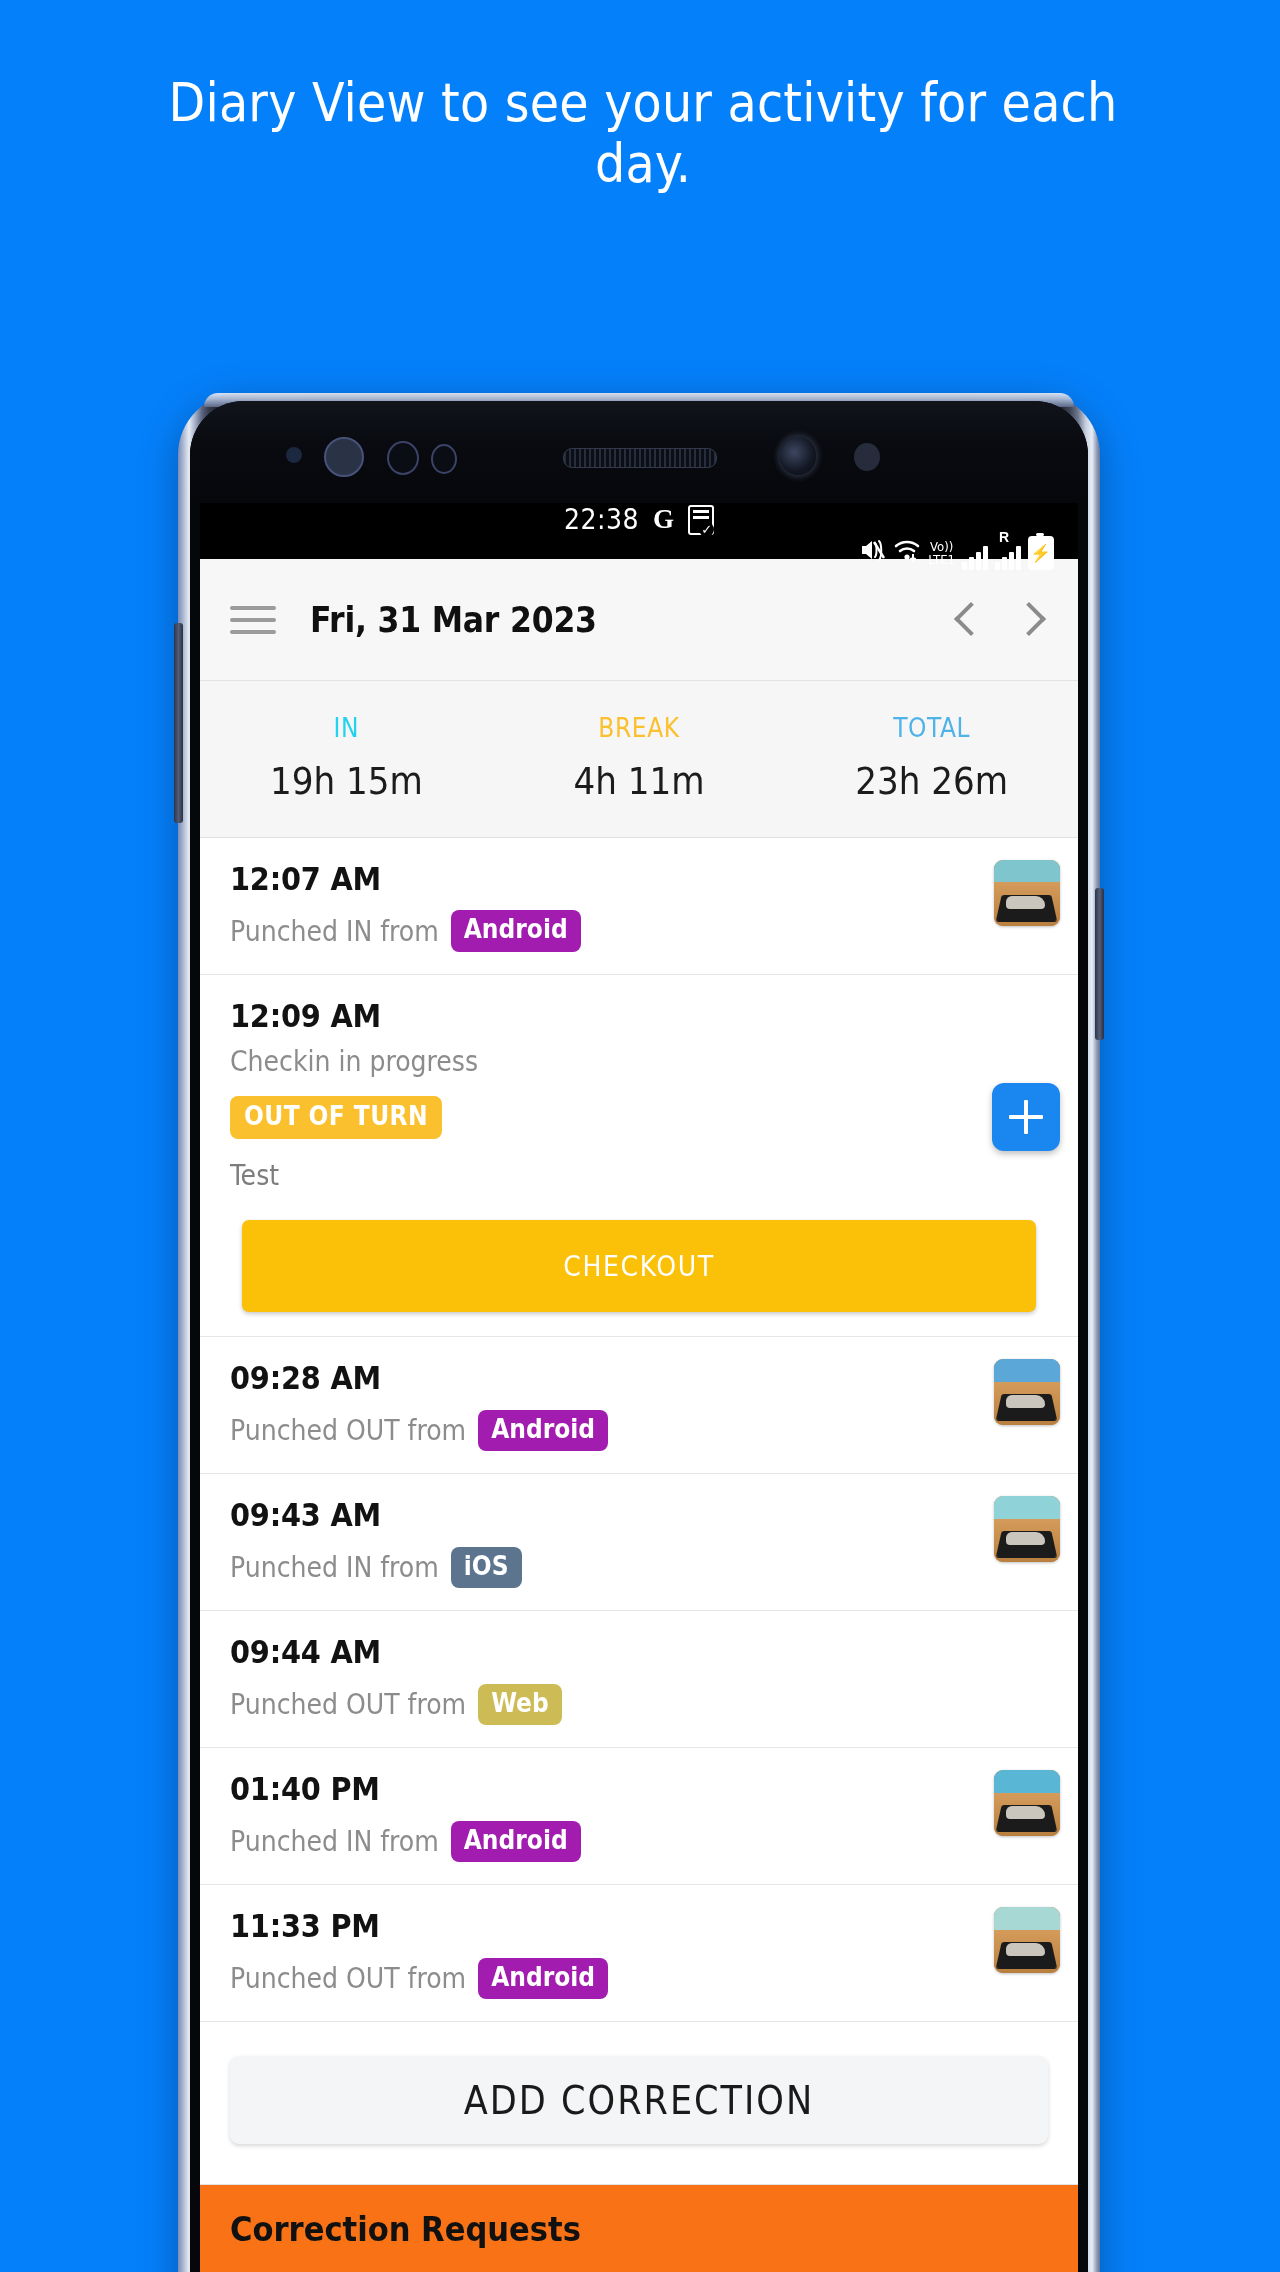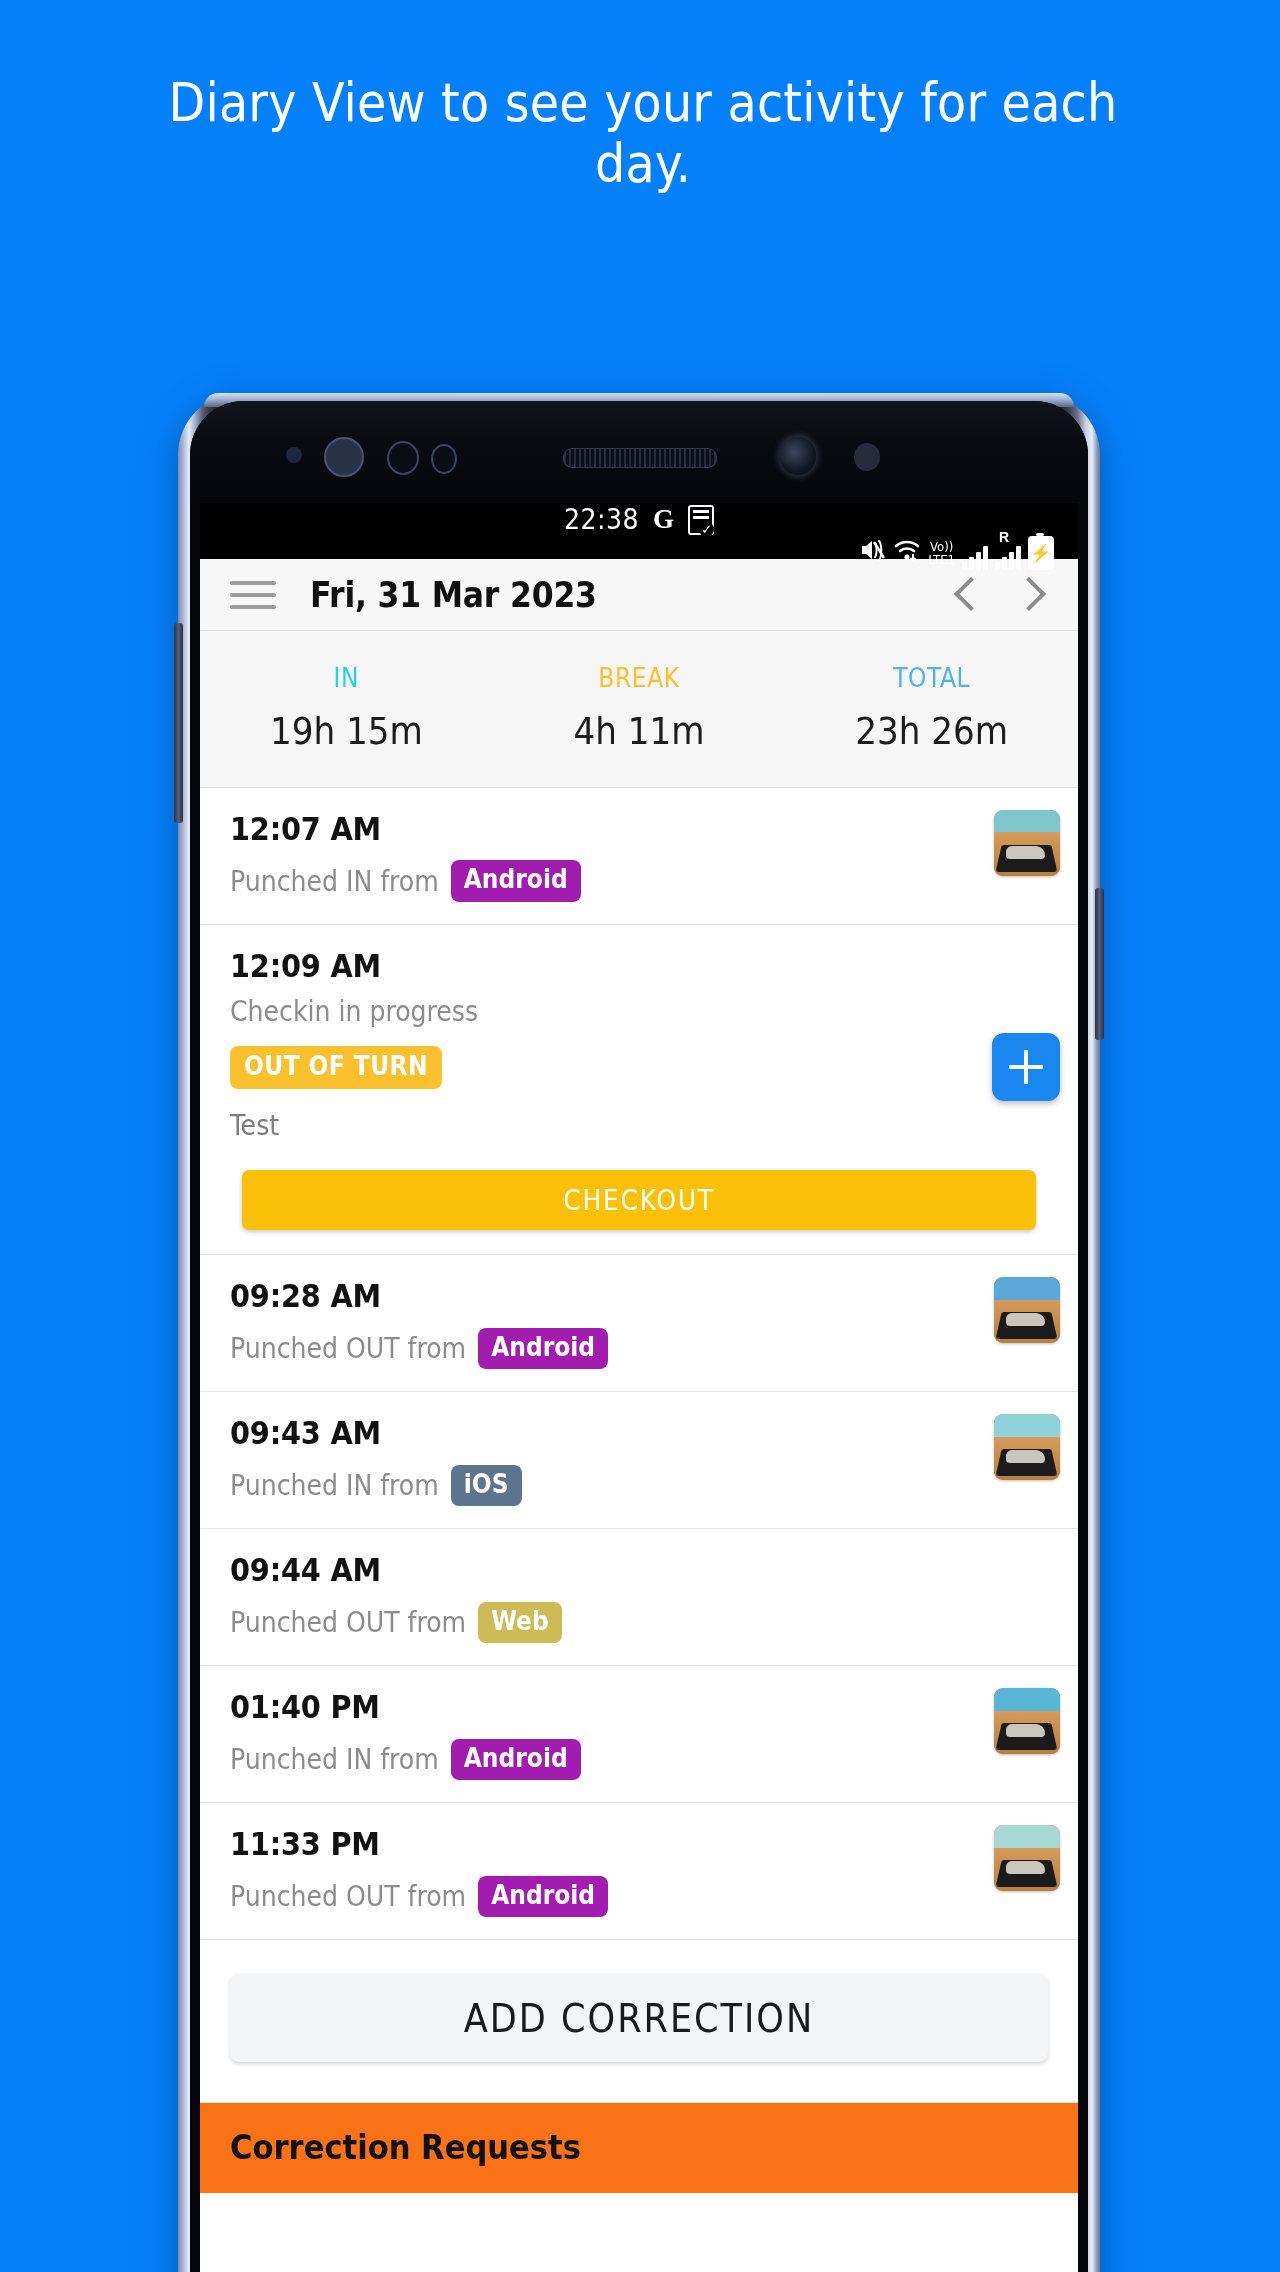--- a/index.html
+++ b/index.html
@@ -195,21 +195,21 @@
     background: #fff; color: #000;
   }
   .battery::before {
     content: "";
     position: absolute; top: -5px; left: 6px;
     width: 8px; height: 3px; background: #fff; border-radius: 2px;
   }
 
   
   .appbar {
-    height: 72px;
+    height: 122px;
     background: #f7f7f7;
     display: flex;
     align-items: center;
     padding: 0 30px;
     box-sizing: border-box;
     border-bottom: 1px solid #e4e4e4;
   }
   .hamburger { width: 46px; display: flex; flex-direction: column; gap: 8px; cursor: pointer; }
   .hamburger span { display: block; height: 4px; background: #9b9b9b; border-radius: 2px; }
   .appbar-title {
@@ -354,21 +354,21 @@
     content: "";
     position: absolute;
     background: #ffffff;
     border-radius: 1px;
   }
   .btn-fab .plus::before { left: 0; right: 0; top: 15px; height: 4px; }
   .btn-fab .plus::after { top: 0; bottom: 0; left: 15px; width: 4px; }
 
   .btn-checkout {
     margin: 28px 12px 10px;
-    height: 60px;
+    height: 92px;
     background: #fbc008;
     border-radius: 7px;
     display: flex; align-items: center; justify-content: center;
     color: #ffffff;
     font-size: 28px;
     font-weight: 400;
     letter-spacing: 1.6px;
     font-family: "DejaVu Sans Condensed", "Liberation Sans", sans-serif;
     font-stretch: condensed;
     box-shadow: 0 2px 4px rgba(0,0,0,.22);

